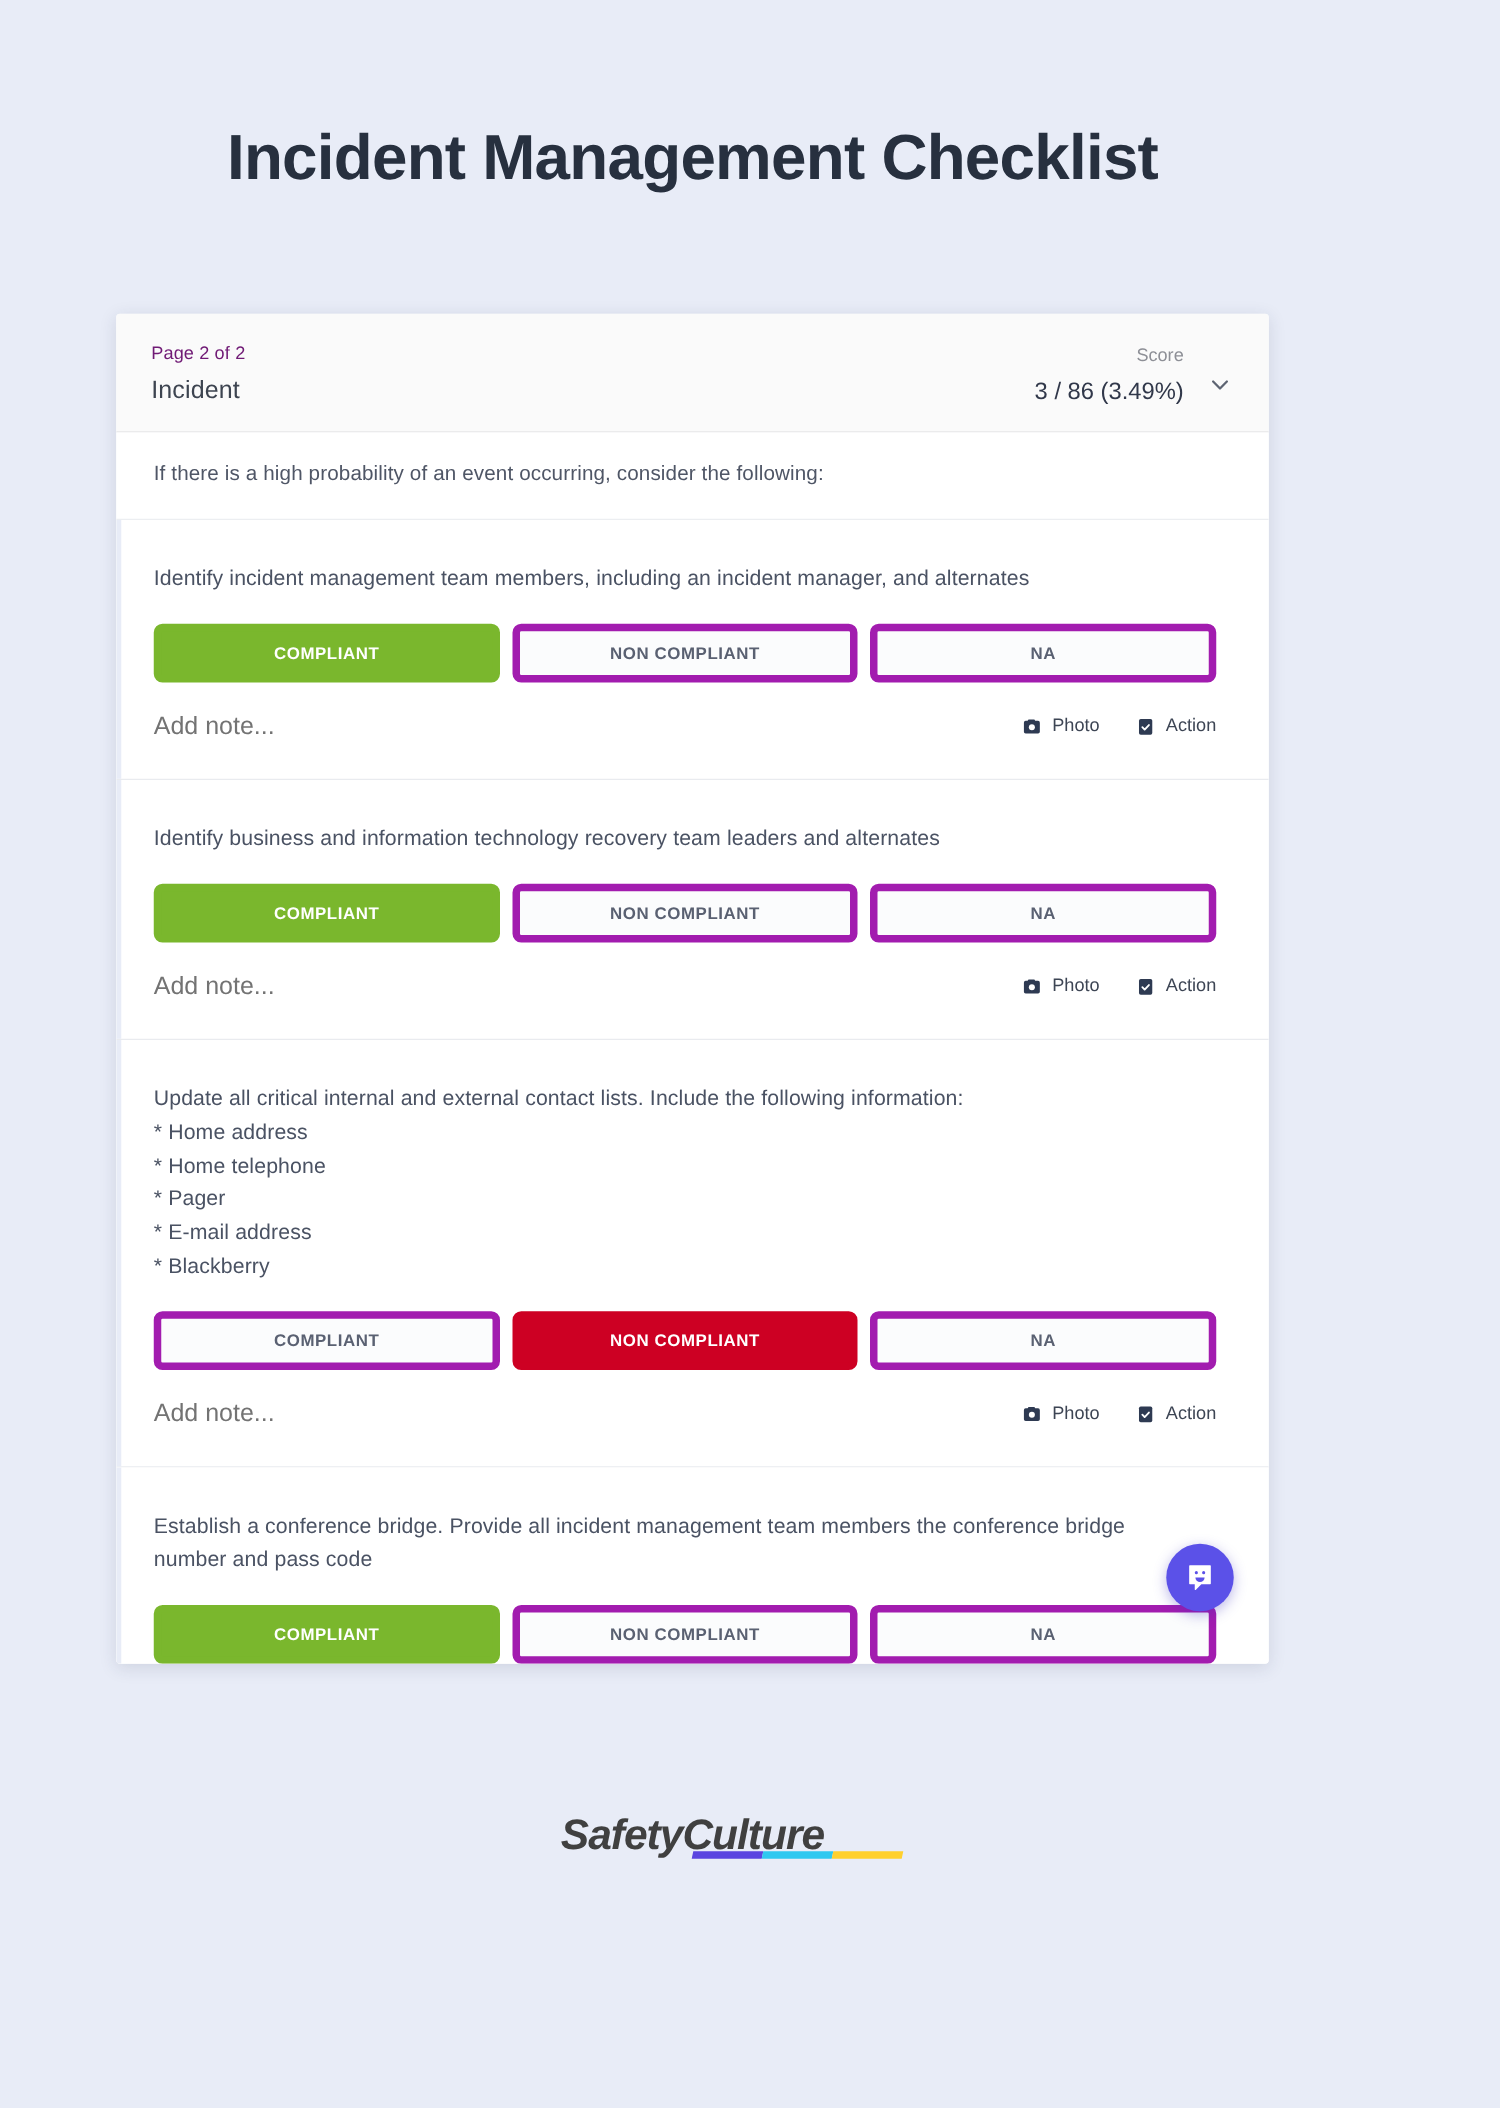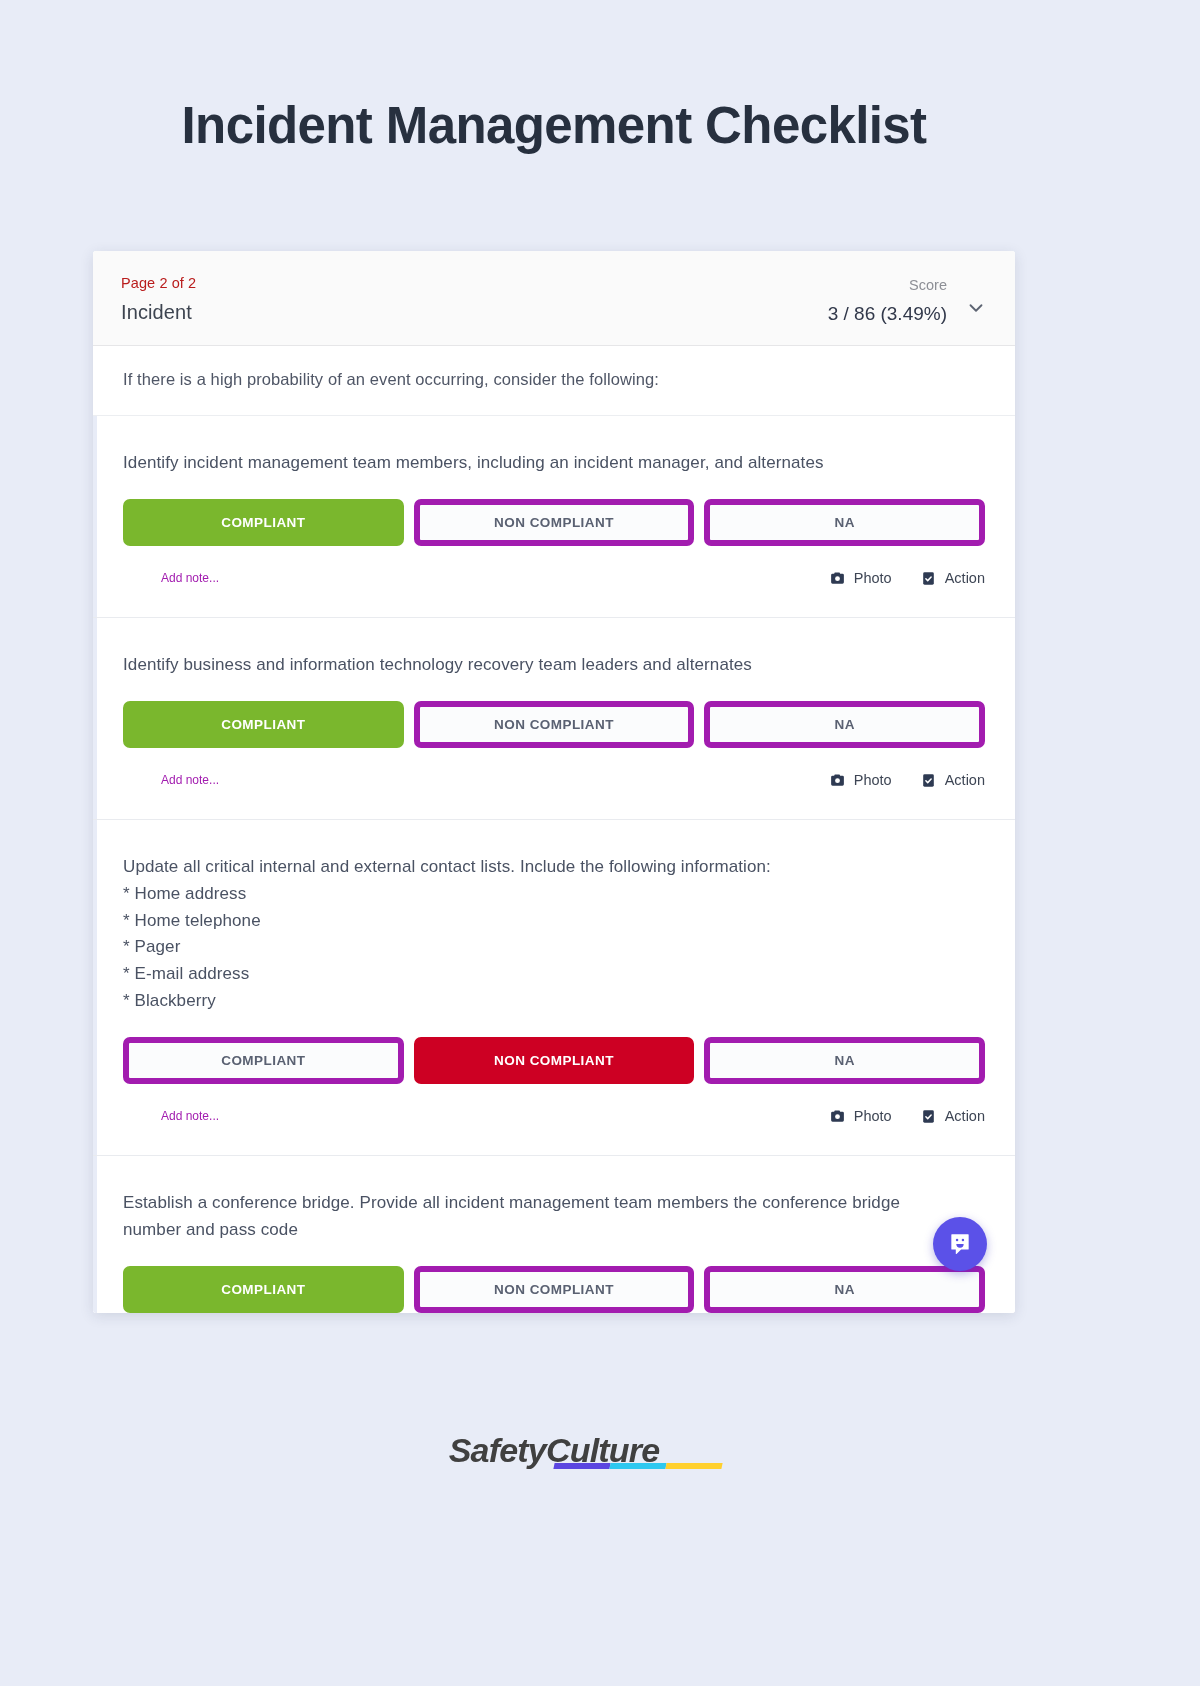--- a/index.html
+++ b/index.html
@@ -52,21 +52,21 @@
     background: #fafafa;
     border-bottom: 1px solid #e6e6e8;
     padding: 24px 28px 20px 28px;
     display: flex;
     align-items: flex-start;
     justify-content: space-between;
   }
   .hdr-left { display: flex; flex-direction: column; gap: 10px; }
   .hdr-page {
     font-size: 14.5px;
-    color: #b91c1c;
+    color: #701a75;
     letter-spacing: .1px;
   }
   .hdr-name {
     font-size: 20px;
     color: #3d4450;
     letter-spacing: .1px;
   }
   .hdr-right {
     display: flex;
     align-items: flex-start;
@@ -101,21 +101,21 @@
     color: #4f5666;
     border-bottom: 1px solid #eceef1;
     background: #fff;
     letter-spacing: .1px;
   }
 
   
   .qcard {
     background: #fff;
     border-bottom: 1px solid #e9ebef;
-    padding: 34px 30px 0 30px;
+    padding: 34px 42px 0 30px;
     position: relative;
   }
   .qcard::before {
     content: "";
     position: absolute;
     left: 0; top: 0; bottom: 0;
     width: 4px;
     background: #e8ecf7;
   }
   .qcard:last-child { border-bottom: none; }
@@ -163,24 +163,23 @@
   }
 
   
   .qfoot {
     display: flex;
     align-items: center;
     justify-content: space-between;
     padding: 24px 0 30px 0;
   }
   .addnote {
-    font-size: 12px;
-    color: #a21caf;
+    font-size: 20px;
+    color: #737373;
     cursor: text;
-    margin-left: 38px;
   }
   .foot-actions { display: flex; align-items: center; gap: 28px; }
   .foot-act {
     display: flex;
     align-items: center;
     gap: 8px;
     font-size: 14.5px;
     color: #3d4554;
     cursor: pointer;
   }

